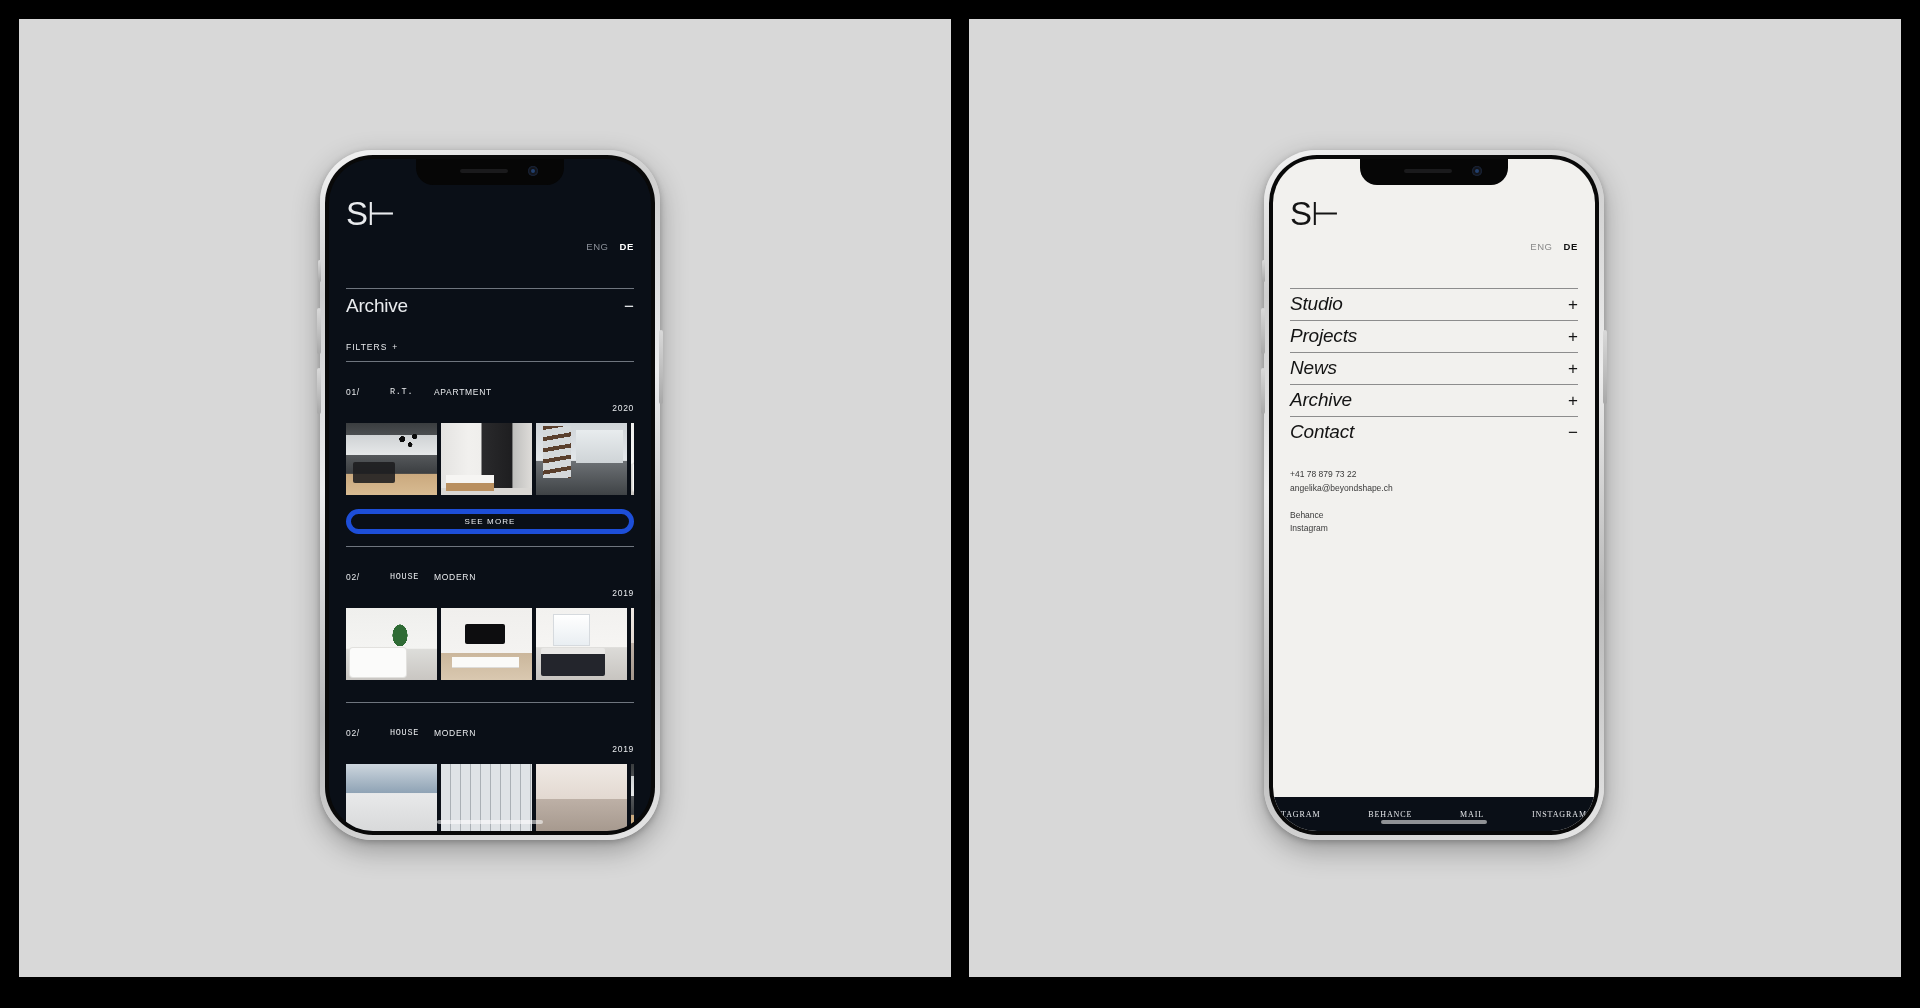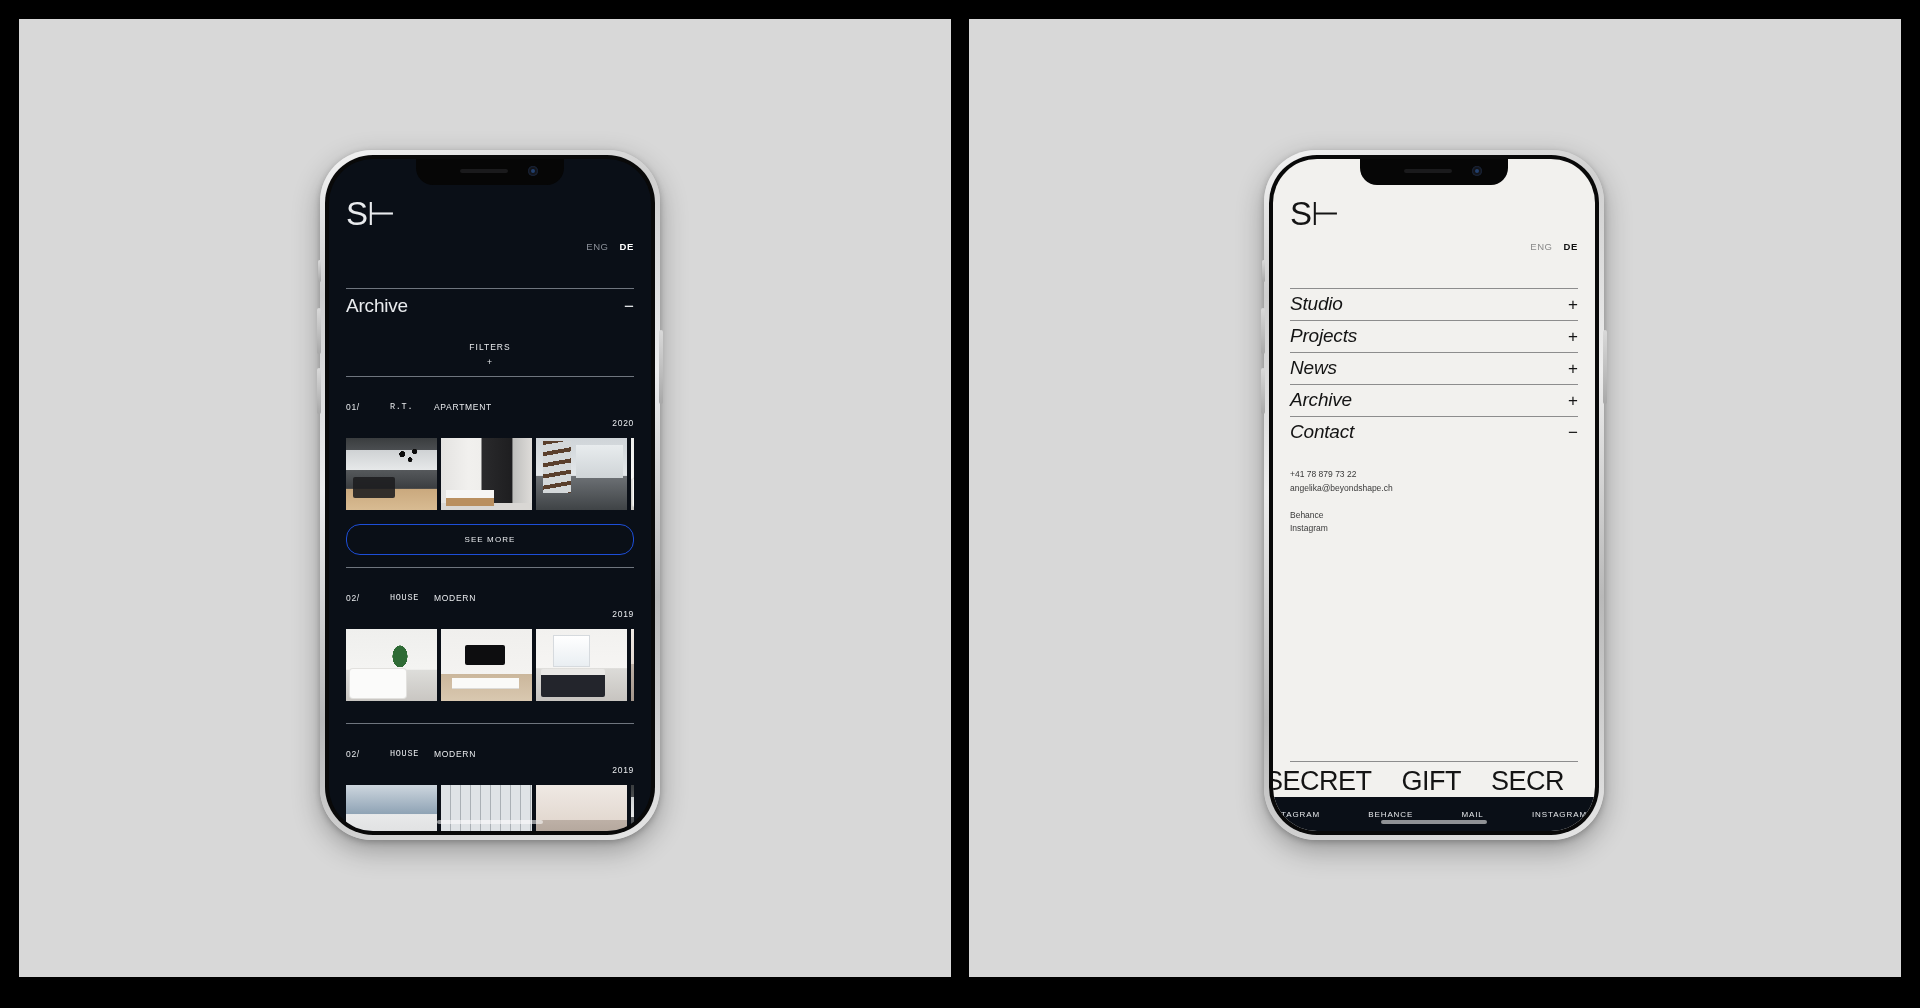--- a/index.html
+++ b/index.html
@@ -79,34 +79,34 @@
   .scr-light .lang .l-on { color:#111; font-weight:700; }
 
   .rule { height:1px; background:#6f757e; }
   .scr-light .rule { background:#8d8d8d; }
 
   .sect-head { display:flex; align-items:center; justify-content:space-between;
                padding:6px 0 9px; }
   .sect-head .t { font-size:19px; letter-spacing:-.2px; }
   .sect-head .s { font-size:17px; line-height:1; padding-left:8px; }
 
-  .filters { font-size:8.5px; letter-spacing:1px; padding:16px 0 9px; display:flex; gap:5px; align-items:center;flex-direction:column;}
+  .filters { font-size:8.5px; letter-spacing:1px; padding:16px 0 9px; display:flex; gap:5px; }
 
   .proj-row { display:flex; align-items:center; font-size:8.5px; letter-spacing:.7px;
               padding:9px 0 10px; }
   .proj-row .c-num { width:44px; }
   .proj-row .c-a   { width:44px;font-family:Liberation Mono, monospace; }
   .proj-row .c-b   { flex:1; }
   .proj-row .c-yr  { text-align:right;margin-top:32px; }
 
   .gallery { display:flex; gap:4px; overflow:hidden; }
   .thumb { width:91px; height:72px; flex:none; position:relative; overflow:hidden; background:#1b1f26; }
   .thumb.cut { width:60px; }
 
-  .see-more { margin:14px 0 12px; height:31px; border:1px solid #1d4ed8; border-radius:14px;
+  .see-more { margin:14px 0 12px; height:25px; border:5px solid #1d4ed8; border-radius:14px;
               display:flex; align-items:center; justify-content:center;
               font-size:8px; letter-spacing:1.1px; color:#e9ebee; }
 
   
   .scr-light { background:#f2f1ee; color:#141414; }
   .scr-light .pad { padding:0 17px; }
   .menu-item { display:flex; align-items:center; justify-content:space-between;
                padding:4px 0 5px; }
   .menu-item .m-t { font-size:19px; letter-spacing:-.2px;font-style:italic; }
   .menu-item .m-s { font-size:17px; line-height:1; }
@@ -115,21 +115,21 @@
   .contact-block .grp2 { margin-top:13px; }
 
   .marquee-wrap { position:absolute; left:0; right:0; bottom:34px; }
   .marquee-rule { height:1px; background:#8d8d8d; margin:0 17px 4px; }
   .marquee { font-size:27px; font-weight:400; letter-spacing:-.5px; white-space:nowrap;
              display:flex; gap:30px; padding-left:-10px; margin-left:-8px; }
   .foot-bar { position:absolute; left:0; right:0; bottom:0; height:34px;
               background:#0a0f17; color:#e6e8eb; display:flex; align-items:center;
               justify-content:space-between; padding:0 8px;
               font-size:8px; letter-spacing:.9px; white-space:nowrap; }
-  .foot-bar span { flex:none; }
+  .foot-bar span { flex:none;font-family:Liberation Serif, serif; }
 
   .home-ind { position:absolute; bottom:7px; left:50%; transform:translateX(-50%);
               width:106px; height:4px; border-radius:3px; background:rgba(255,255,255,.55); z-index:50;}
 
   
   .ph { position:absolute; inset:0; }
   
   .ph-kitchen{
     background:
       linear-gradient(180deg,#3a3d3f 0%,#4a4d50 16%,#cfd2d4 17%,#e6e8e9 44%,#55585b 45%,#3b3e41 70%,#caa97e 71%,#d8bb92 100%);
@@ -371,28 +371,20 @@
           <div class="contact-block">
             <div>+41 78 879 73 22</div>
             <div>angelika@beyondshape.ch</div>
             <div class="grp2">
               <div>Behance</div>
               <div>Instagram</div>
             </div>
           </div>
         </div>
 
-        <div class="marquee-wrap">
-          <div class="marquee-rule"></div>
-          <div class="marquee">
-            <span>SECRET</span>
-            <span>GIFT</span>
-            <span>SECR</span>
-          </div>
-        </div>
 
         <div class="foot-bar">
           <span>TAGRAM</span>
           <span>BEHANCE</span>
           <span>MAIL</span>
           <span>INSTAGRAM</span>
         </div>
 
         <div class="home-ind"></div>
       </div>

